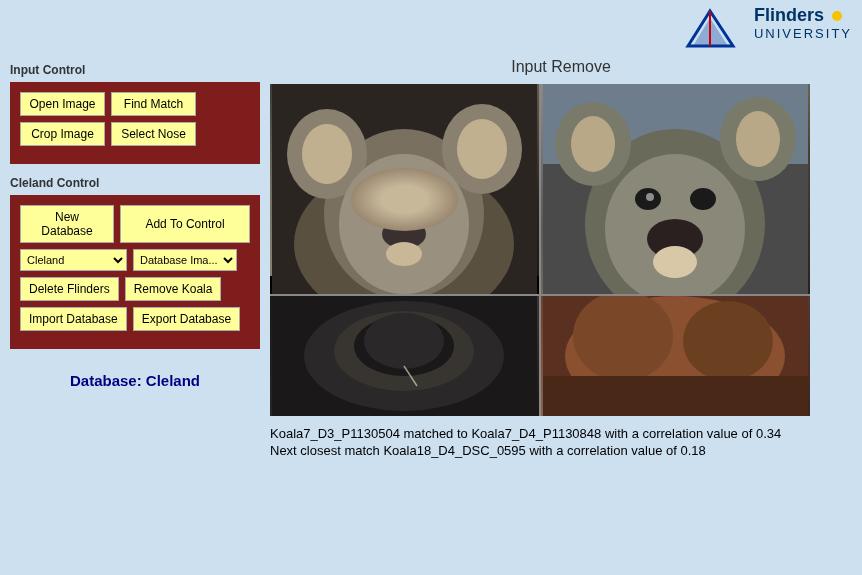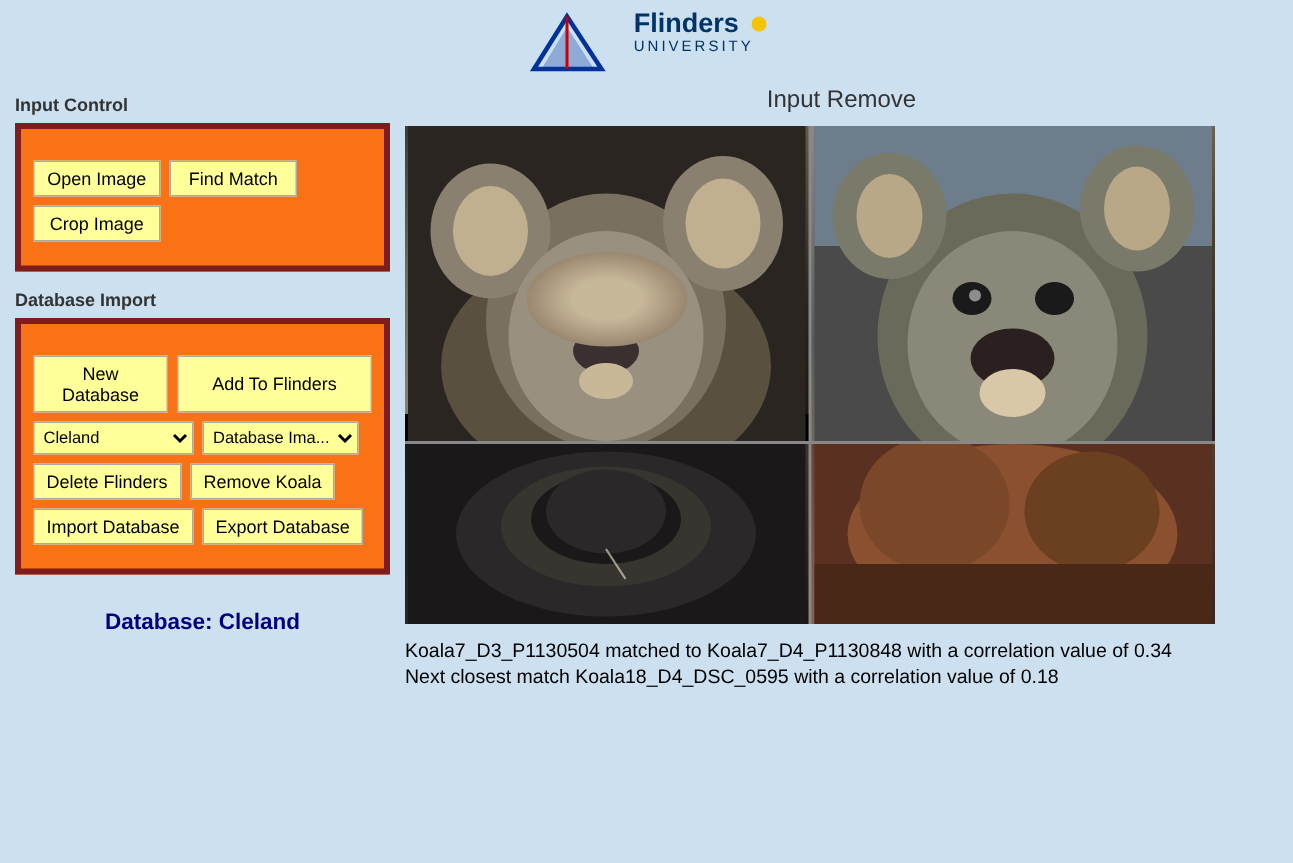--- a/index.html
+++ b/index.html
@@ -9,33 +9,33 @@
       font-size: 13px;
       width: 862px;
       min-height: 575px;
       position: relative;
       overflow-x: hidden;
     }
 
     
     .header {
       display: flex;
-      justify-content: center;
+      justify-content: flex-end;
       align-items: flex-start;
       padding: 6px 10px 4px 10px;
       gap: 16px;
     }
     .flinders-logo {
       font-size: 18px;
       font-weight: bold;
       color: #003366;
       line-height: 1.1;
     }
     .flinders-sub {
-      font-size: 10px;
+      font-size: 13px;
       color: #003366;
       letter-spacing: 2px;
     }
     .flinders-dot {
       display: inline-block;
       width: 10px;
       height: 10px;
       background: #f5c400;
       border-radius: 50%;
       margin-left: 3px;
@@ -56,23 +56,23 @@
     }
 
     .section-label {
       font-size: 12px;
       color: #333;
       margin-bottom: 5px;
       font-weight: bold;
     }
 
     .control-group {
-      background: #f97316;
-      border: 4px solid #7f1d1d;
-      padding: 21px 8px 10px 8px;
+      background: #7f1d1d;
+      border: 2px solid #7f1d1d;
+      padding: 8px 8px 10px 8px;
       margin-bottom: 12px;
     }
 
     .btn-row {
       display: flex;
       gap: 6px;
       margin-bottom: 6px;
     }
 
     .btn {
@@ -235,28 +235,29 @@
   <div class="left-panel">
 
     <div class="section-label">Input Control</div>
     <div class="control-group">
       <div class="btn-row">
         <button class="btn">Open Image</button>
         <button class="btn">Find Match</button>
       </div>
       <div class="btn-row">
         <button class="btn">Crop Image</button>
-      </div>
-    </div>
-
-    <div class="section-label">Database Import</div>
+        <button class="btn">Select Nose</button>
+      </div>
+    </div>
+
+    <div class="section-label">Cleland Control</div>
     <div class="control-group">
       <div class="btn-row">
         <button class="btn">New Database</button>
-        <button class="btn btn-wide">Add To Flinders</button>
+        <button class="btn btn-wide">Add To Control</button>
       </div>
       <div class="select-row">
         <select class="dropdown">
           <option>Select Database</option>
           <option selected="">Cleland</option>
         </select>
         <select class="dropdown">
           <option>Database Ima...</option>
         </select>
       </div>

